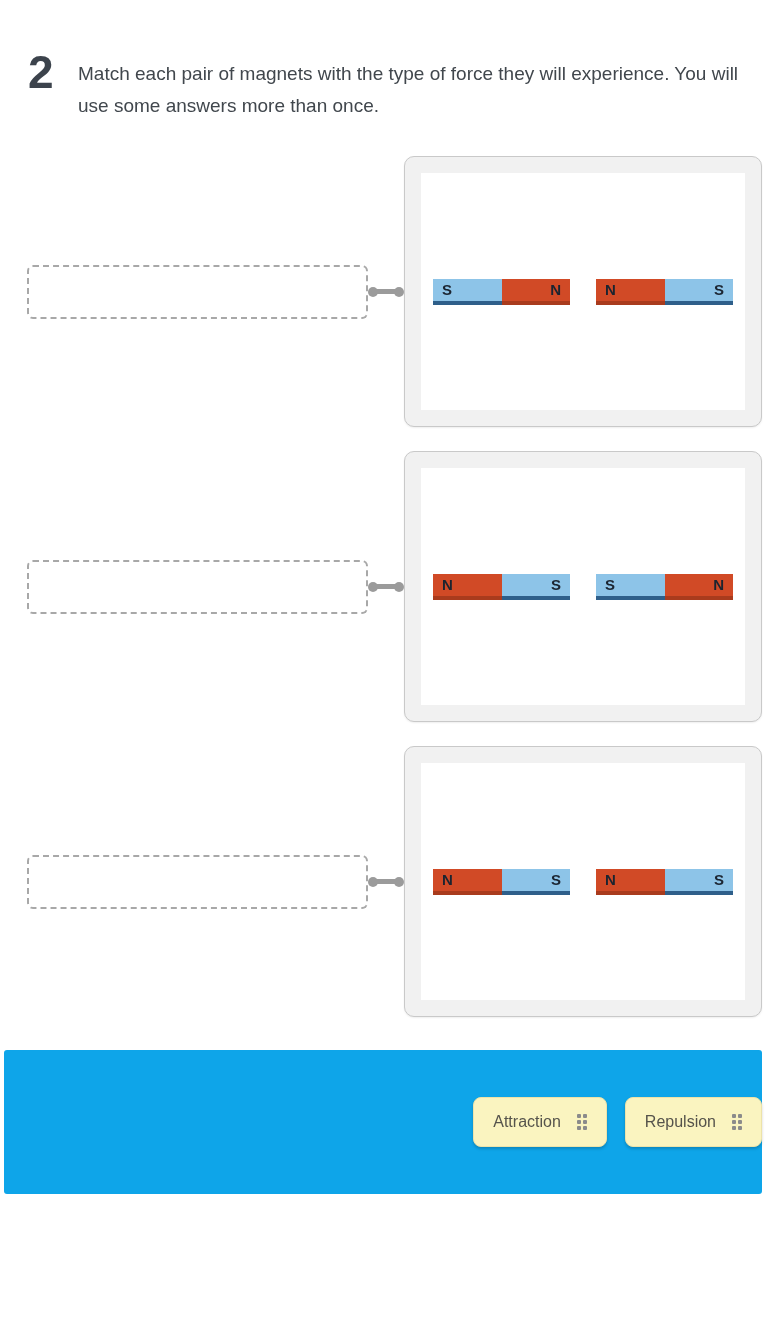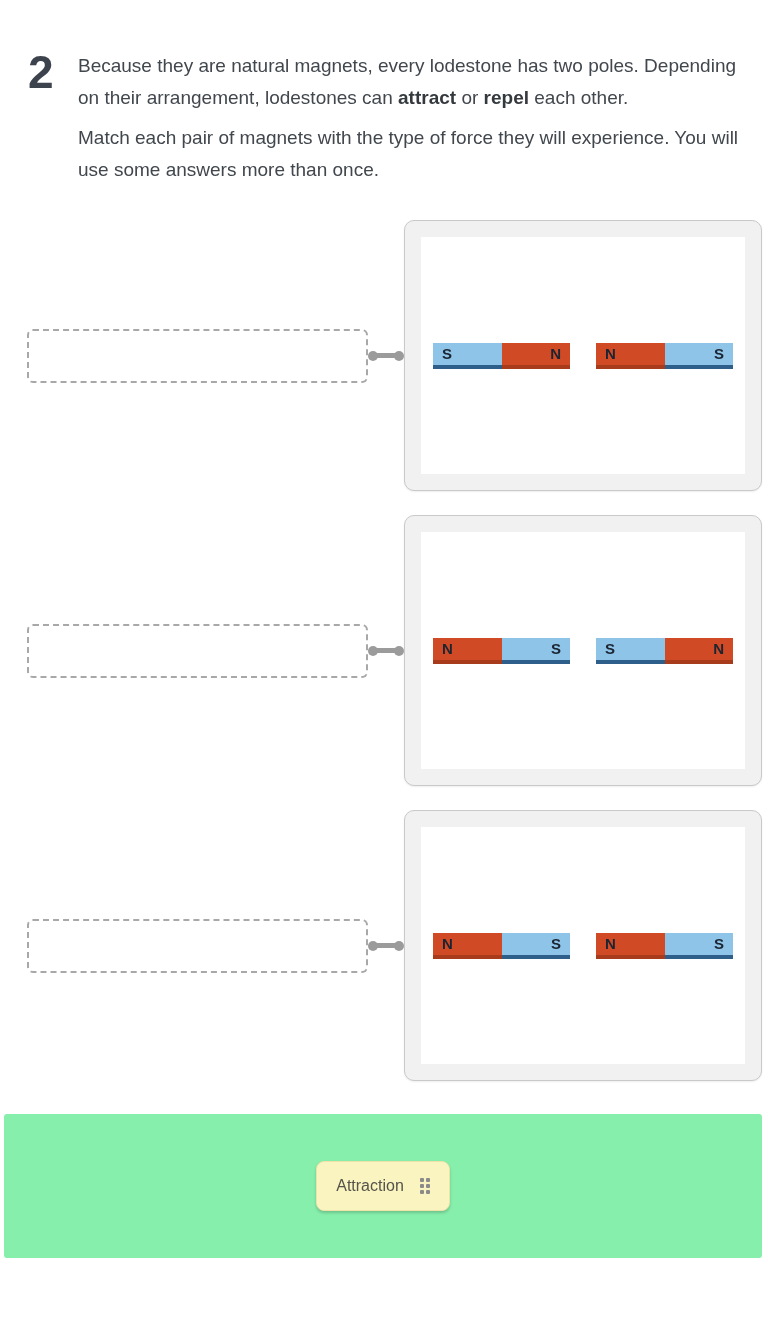--- a/index.html
+++ b/index.html
@@ -38,38 +38,37 @@
   .magnet { width: 137px; display: flex; flex-shrink: 0; }
   .pole { flex: 1; height: 26px; border-bottom: 4px solid; display: flex;
     align-items: center; }
   .pole[data-color="blue"] { background: #8DC4E8; border-bottom-color: #2E5F8A; }
   .pole[data-color="red"]  { background: #D14A26; border-bottom-color: #A93B1D; }
   .pole:first-child { justify-content: flex-start; padding-left: 9px; }
   .pole:last-child  { justify-content: flex-end;  padding-right: 9px; }
   .pole-label { font-size: 15px; font-weight: bold; color: #1B2430; line-height: 1; }
 
   
-  .answer-panel { margin: 33px 6px 0 4px; height: 144px; background: #86efac;
-    border-radius: 3px; display: flex; align-items: center; justify-content: center;
+  .answer-panel { margin: 33px 6px 0 4px; height: 144px; background: #0ea5e9;
+    border-radius: 3px; display: flex; align-items: center; justify-content: flex-end;
     gap: 18px; }
   .chip { height: 50px; background: #FAF4C0; border: 1px solid #EDE3A9;
     border-radius: 8px; display: flex; align-items: center; gap: 16px;
     padding: 0 19px; box-shadow: 0 2px 3px rgba(0,0,0,0.18);
     color: #55534B; font-size: 16px; cursor: grab; }
   .drag-handle { display: grid; grid-template-columns: repeat(2, 4px);
     grid-auto-rows: 4px; gap: 2px; }
   .drag-handle i { background: #8B8B8B; border-radius: 1px; display: block; }
 </style>
 </head>
 <body>
 
 <div class="question">
   <div class="qnum">2</div>
   <div class="qtext">
-    <p class="para1"><span>Because they are natural magnets, every lodestone has two poles. Depending on their arrangement, lodestones can </span><b>attract</b><span> or </span><b>repel</b><span> each other.</span></p>
     <p class="para2">Match each pair of magnets with the type of force they will experience. You will use some answers more than once.</p>
   </div>
 </div>
 
 <div class="match-area">
 
   <div class="match-row">
     <div class="drop-zone"></div>
     <div class="connector">
       <span class="dot left"></span>
@@ -163,13 +162,24 @@
     <span>Attraction</span>
     <span class="drag-handle">
         <i></i>
         <i></i>
         <i></i>
         <i></i>
         <i></i>
         <i></i>
       </span>
   </div>
+  <div class="chip">
+    <span>Repulsion</span>
+    <span class="drag-handle">
+        <i></i>
+        <i></i>
+        <i></i>
+        <i></i>
+        <i></i>
+        <i></i>
+      </span>
+  </div>
 </div>
 
 </body></html>

